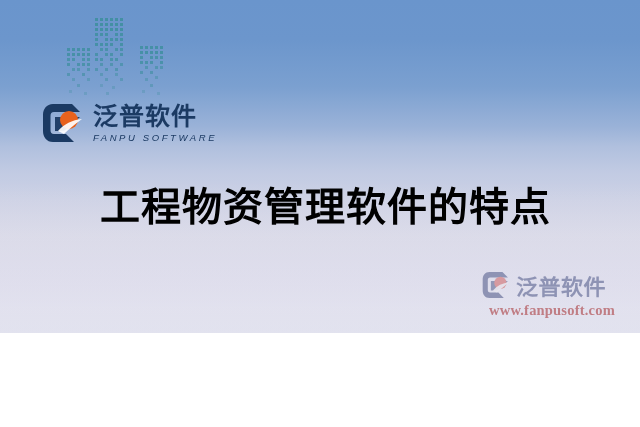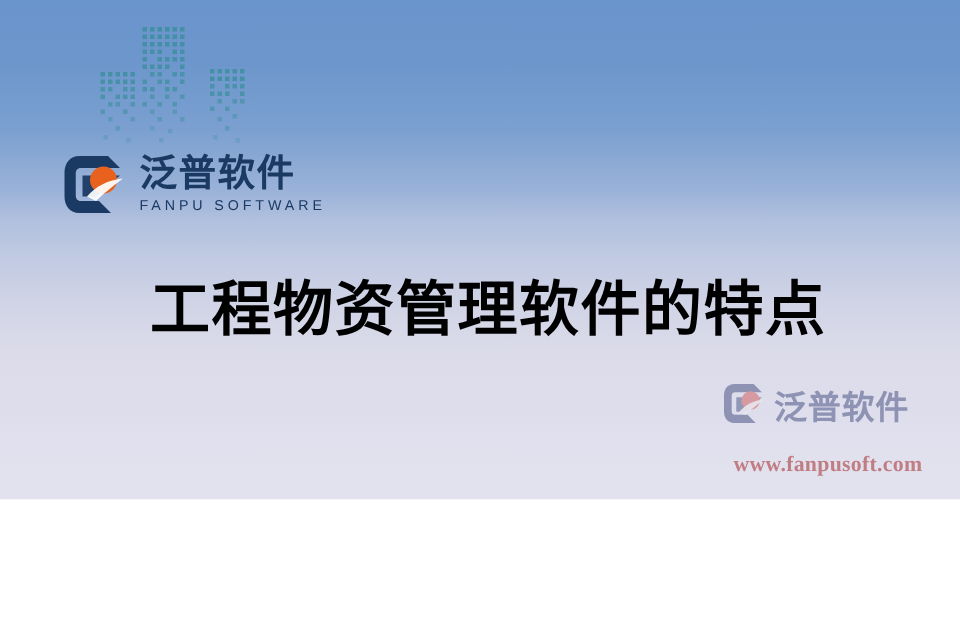--- a/index.html
+++ b/index.html
@@ -84,20 +84,21 @@
     letter-spacing: 1px;
     white-space: nowrap;
   }
   .brand-sub {
     margin-top: 4px;
     font-size: 9.5px;
     font-weight: 500;
     color: #1b3a63;
     letter-spacing: 2.6px;
     white-space: nowrap;
+    font-style: italic;
   }
 
   
   .headline {
     position: absolute;
     left: 100px;
     top: 184px;
     font-size: 40px;
     font-weight: 700;
     color: #000000;
@@ -121,21 +122,21 @@
   }
   .watermark-mark { width: 30px; height: 30px; display: block; flex: none; }
   .watermark-name {
     font-size: 22px;
     font-weight: 700;
     color: #8e93b4;
     letter-spacing: 0.5px;
     white-space: nowrap;
   }
   .watermark-url {
-    margin-top: 17px;
+    margin-top: 1px;
     text-align: center;
     font-family: "Liberation Serif", "DejaVu Serif", serif;
     font-size: 14.5px;
     font-weight: 700;
     color: #c07d84;
     letter-spacing: 0.2px;
     white-space: nowrap;
   }
 </style>
 </head>

